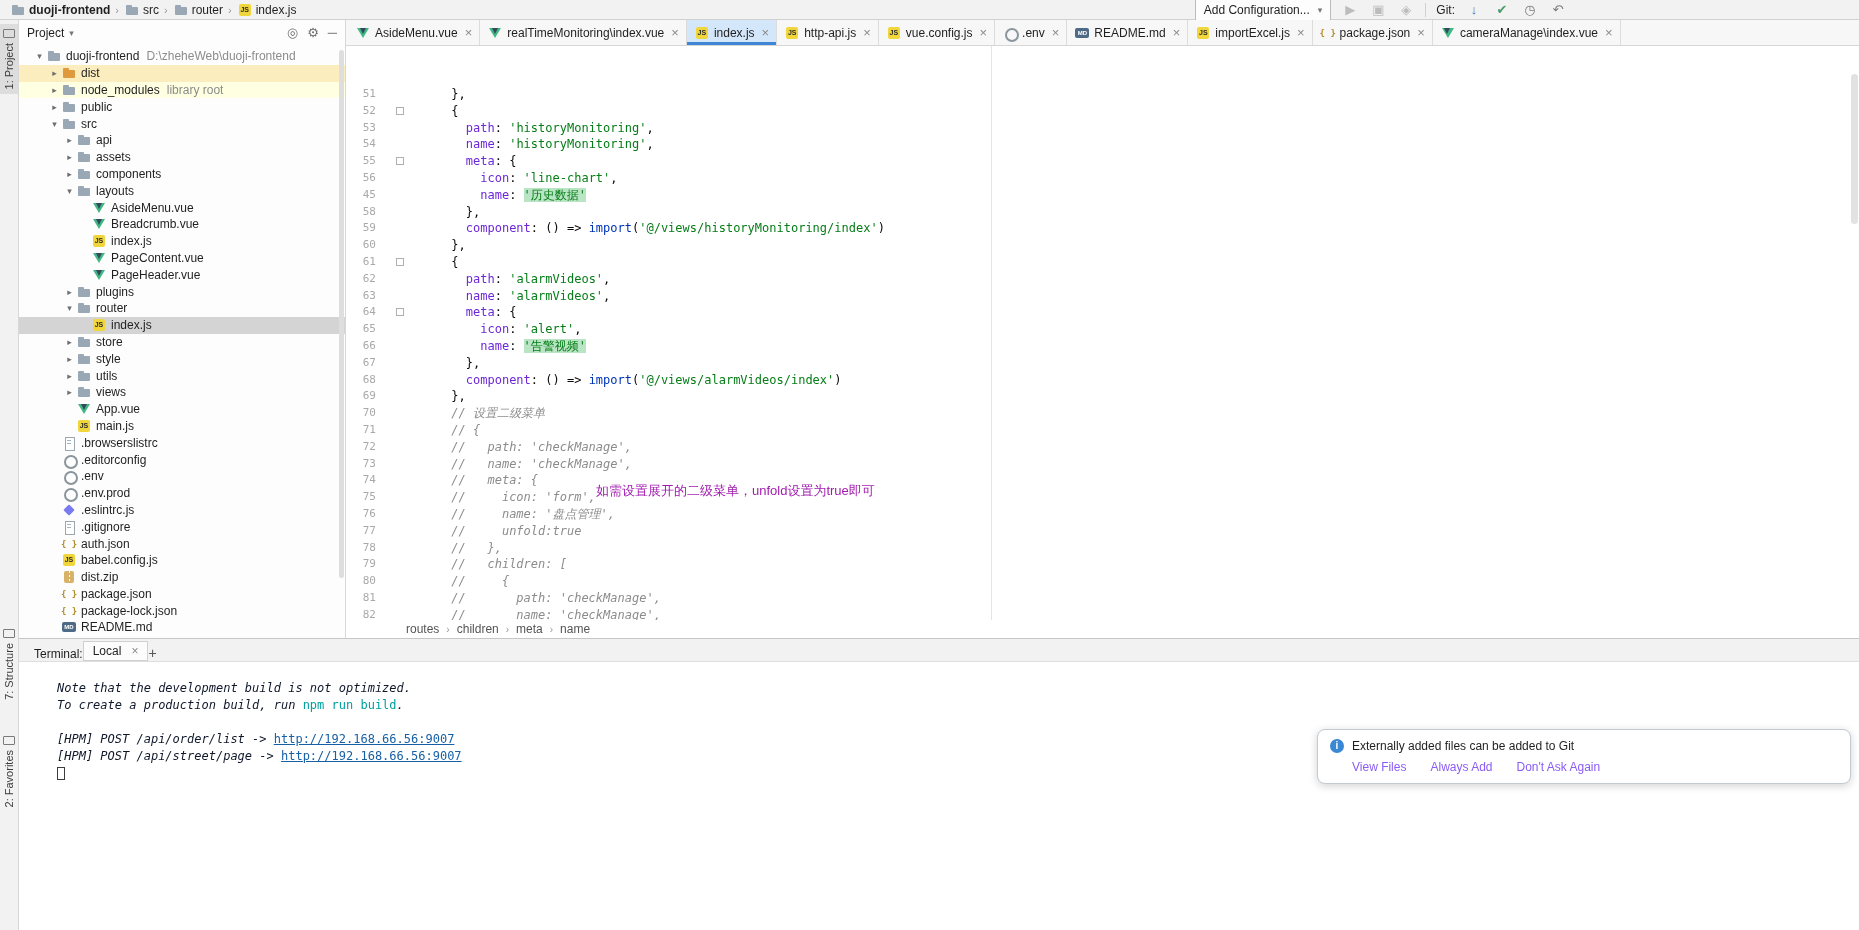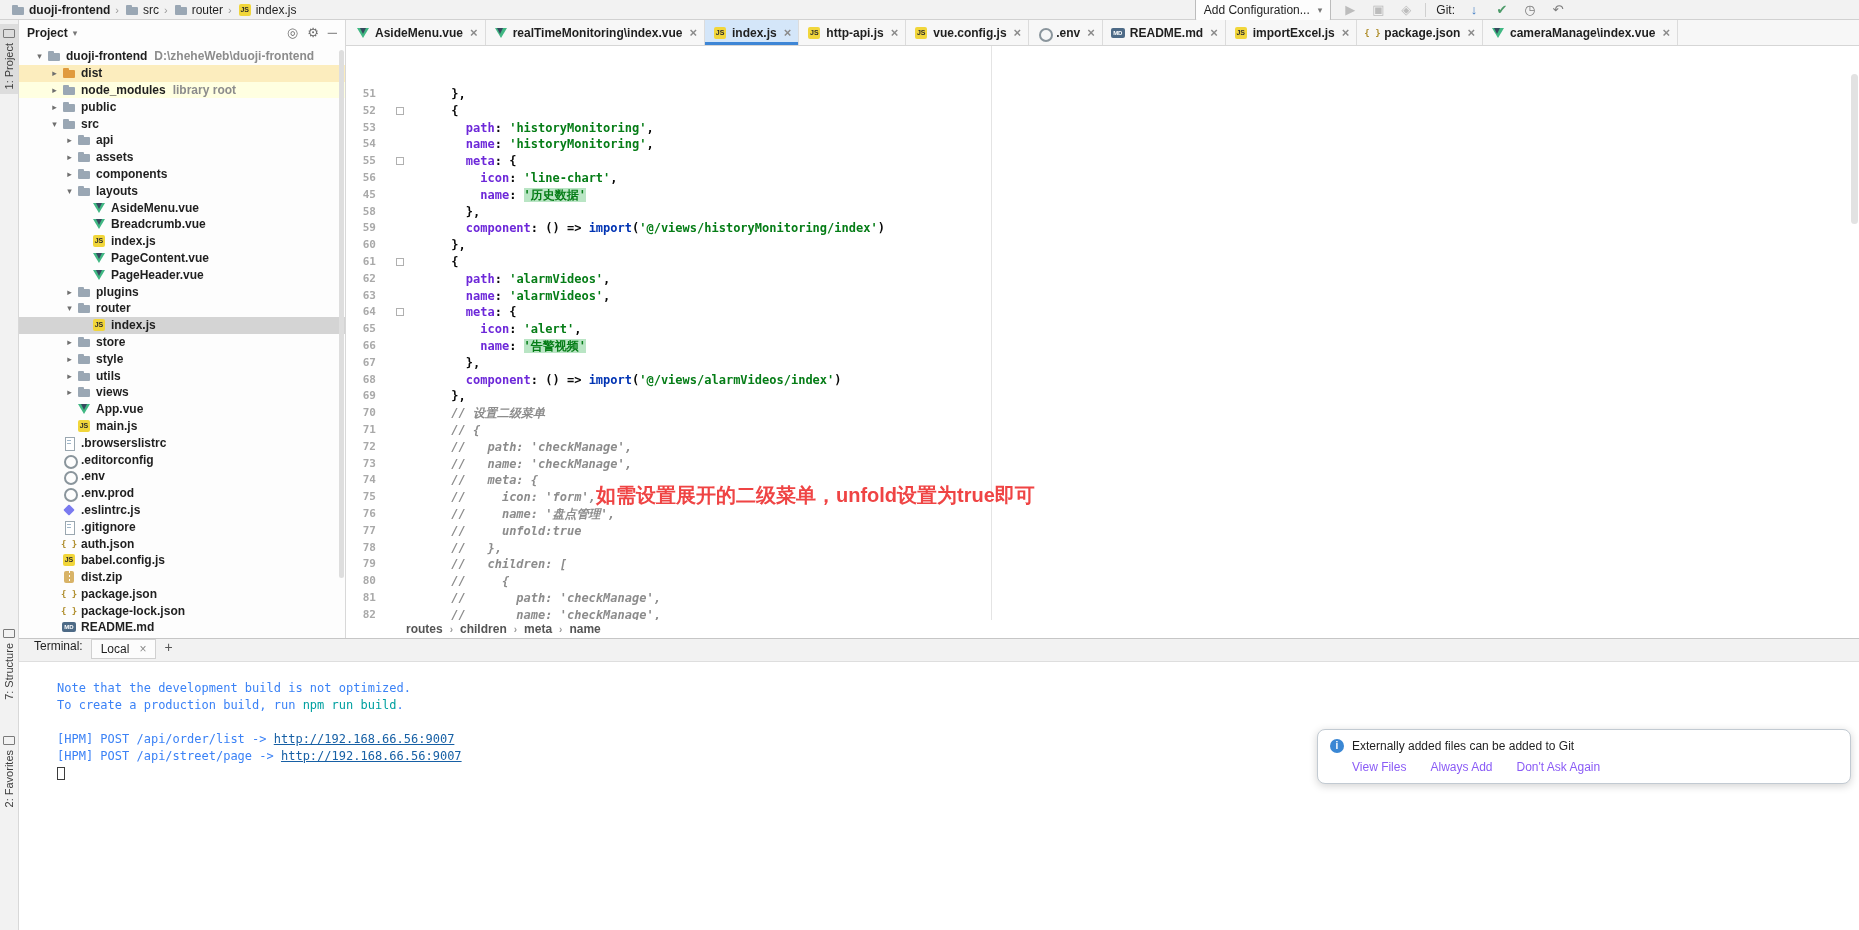--- a/index.html
+++ b/index.html
@@ -24,21 +24,21 @@
 
 
 #body{flex:1;display:flex;min-height:0;}
 #stripe{width:19px;background:#f2f2f2;border-right:1px solid #d8d8d8;display:flex;flex-direction:column;align-items:center;flex:none;padding-top:4px;}
 .stripe-btn{display:flex;flex-direction:column;align-items:center;gap:5px;padding:5px 0;cursor:pointer;width:100%;}
 .stripe-btn.active{background:#dddddd;}
 .stripe-ico{width:12px;height:9px;border:1px solid #7a7a7a;border-radius:1px;flex:none;}
 .vtext{writing-mode:vertical-rl;transform:rotate(180deg);font-size:11px;color:#3c3c3c;white-space:nowrap;}
 .stripe-bottom{margin-top:auto;display:flex;flex-direction:column;gap:26px;margin-bottom:118px;width:100%;align-items:center;}
 #right{flex:1;display:flex;flex-direction:column;min-width:0;}
-#main-row{height:618px;display:flex;min-height:0;flex:none;font-weight:bold;}
+#main-row{height:618px;display:flex;min-height:0;flex:none;}
 
 
 #project{width:327px;flex:none;background:#fdfdfd;border-right:1px solid #d8d8d8;display:flex;flex-direction:column;position:relative;}
 #project-header{height:26px;display:flex;align-items:center;padding:0 8px;gap:5px;flex:none;}
 #project-header .title{cursor:pointer;}
 #project-header .caret{font-size:9px;color:#777;}
 .ph-icons{margin-left:auto;display:flex;gap:9px;align-items:center;}
 .ph-icon{color:#6f6f6f;font-size:13px;cursor:pointer;line-height:14px;}
 #tree{flex:1;overflow:hidden;padding-top:2px;position:relative;}
 .tree-row{height:16.8px;display:flex;align-items:center;white-space:nowrap;cursor:pointer;}
@@ -80,35 +80,35 @@
 .fold{width:32px;flex:none;position:relative;}
 .fold-sq{position:absolute;left:20px;top:4px;width:8px;height:8px;border:1px solid #b0b0b0;background:#fff;}
 .cl{flex:1;}
 .tk-p{color:#080808;}
 .tk-k{color:#6d28d9;}
 .tk-s{color:#067d17;}
 .tk-h{color:#067d17;background:#b9e5c4;}
 .tk-w{color:#0033b3;}
 .tk-c{color:#8c8c8c;font-style:italic;}
 #margin-guide{position:absolute;left:645px;top:0;bottom:0;width:1px;background:#e4e4e4;}
-#annotation{position:absolute;left:250px;top:436px;font-family:"Liberation Sans",sans-serif;font-size:20px;color:#ef4444;white-space:nowrap;}
+#annotation{position:absolute;left:250px;top:436px;font-family:"Liberation Sans",sans-serif;font-size:13px;color:#a21caf;white-space:nowrap;}
 #editor-scrollthumb{position:absolute;right:1px;top:28px;width:7px;height:150px;background:#e2e2e2;border-radius:4px;}
 #editor-crumbs{height:18px;display:flex;align-items:center;padding-left:60px;gap:7px;color:#555;background:#fff;flex:none;}
 .ec-sep{color:#999;font-size:10px;}
 .ec-item{cursor:pointer;}
 
 
 #terminal{flex:1;display:flex;flex-direction:column;border-top:1px solid #c6c6c6;position:relative;background:#fff;min-height:0;}
-#term-header{height:23px;background:#f2f2f2;border-bottom:1px solid #dedede;display:flex;align-items:flex-start;padding-left:15px;gap:8px;flex:none;}
+#term-header{height:23px;background:#f2f2f2;border-bottom:1px solid #dedede;display:flex;align-items:flex-end;padding-left:15px;gap:0;flex:none;}
 .term-tab{display:flex;align-items:center;gap:7px;background:#fcfcfc;border:1px solid #d0d0d0;height:20px;padding:0 9px;cursor:pointer;}
 .term-tab .tab-x{font-size:12px;}
 .term-add{color:#555;font-size:14px;cursor:pointer;}
 #term-body{flex:1;font-family:"DejaVu Sans Mono","Liberation Mono",monospace;font-size:12px;padding:18px 0 0 38px;}
 .term-line{height:17px;line-height:17px;white-space:pre;}
-.t-d{color:#3b82f6;}
+.t-d{color:#0f172a;font-style:italic;}
 .t-cmd{color:#00a0a0;}
 .tlink{color:#1760a5;text-decoration:underline;cursor:pointer;}
 .tcursor{display:inline-block;width:8px;height:13px;border:1px solid #3c3c3c;vertical-align:middle;}
 
 
 #notification{position:absolute;right:8px;top:90px;width:534px;background:#fff;border:1px solid #c2cad2;border-radius:8px;box-shadow:0 2px 8px rgba(0,0,0,.18);padding:9px 12px;}
 .notif-row1{display:flex;align-items:center;gap:8px;}
 .notif-icon{width:14px;height:14px;border-radius:50%;background:#3a87d4;color:#fff;font:bold 10px/14px "Liberation Sans",sans-serif;text-align:center;flex:none;}
 #notif-actions{margin:7px 0 0 22px;display:flex;gap:24px;}
 .notif-link{color:#8b5cf6;cursor:pointer;}

